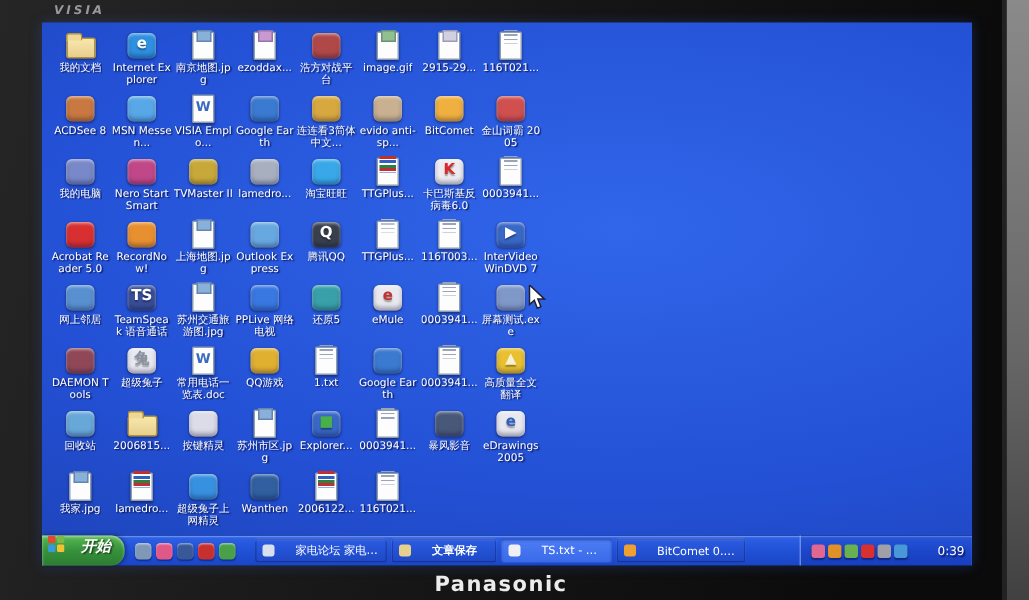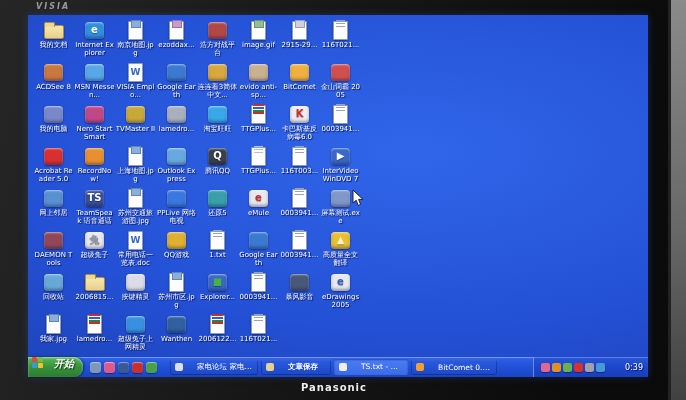--- a/index.html
+++ b/index.html
@@ -6,21 +6,21 @@
   html,body { width:686px; height:400px; overflow:hidden; background:#0a0a0a;
               font-family:"DejaVu Sans","Liberation Sans",sans-serif; }
   .monitor { position:absolute; inset:0; width:686px; height:400px;
              background:linear-gradient(105deg,#262626,#151515 50%,#0b0b0b 85%); }
   .right-strip { position:absolute; right:0; top:0; width:18px; height:100%;
                  background:linear-gradient(180deg,#8a8a8a,#666 60%,#414141);
                  border-left:3px solid #222; }
   .brand-top { position:absolute; left:36px; top:2px; font-size:8px; font-weight:bold;
                font-style:italic; letter-spacing:2px; color:#9a9a9a; }
   .brand-bottom { position:absolute; left:0; right:18px; top:382px; text-align:center;
-                  color:#ececec; font-weight:bold; font-size:10px; letter-spacing:1px; }
+                  color:#ececec; font-weight:bold; font-size:14px; letter-spacing:1px; }
   .screen { position:absolute; left:28px; top:15px; width:620px; height:362px;
             box-shadow: inset 0 0 50px rgba(0,0,40,.30), 0 0 8px rgba(60,110,255,.25); }
   .desktop { position:absolute; left:0; top:0; right:0; bottom:20px;
              background:radial-gradient(120% 95% at 62% 40%, #3166ea 0%, #2350d4 55%, #1b3eae 100%); }
   .icon-grid { position:absolute; left:5px; top:5px; display:grid;
                grid-template-columns:repeat(8,41px); grid-auto-rows:42px; }
   .cell { display:flex; flex-direction:column; align-items:center; overflow:hidden; cursor:default; }
   .ico { width:22px; height:20px; position:relative; flex:none;
          display:flex; align-items:center; justify-content:center; }
   .ico-body { display:flex; align-items:center; justify-content:center; }

